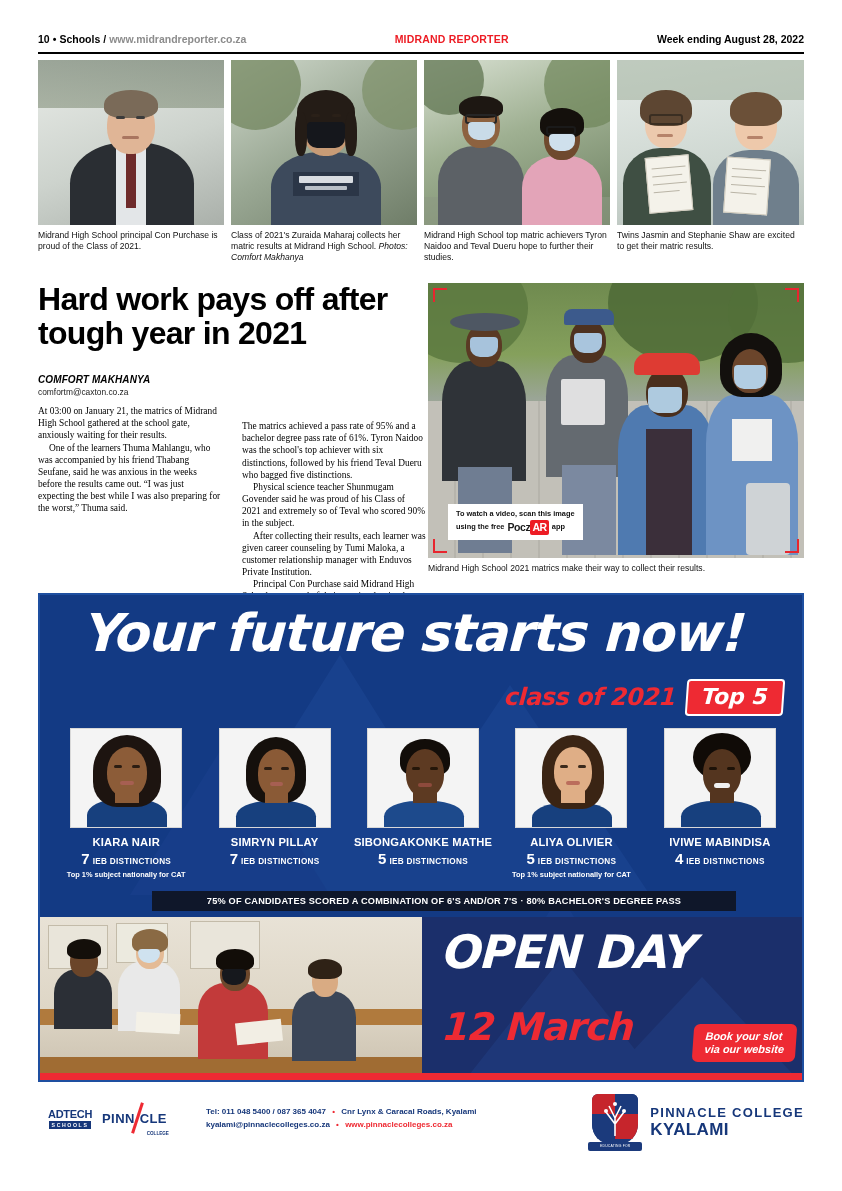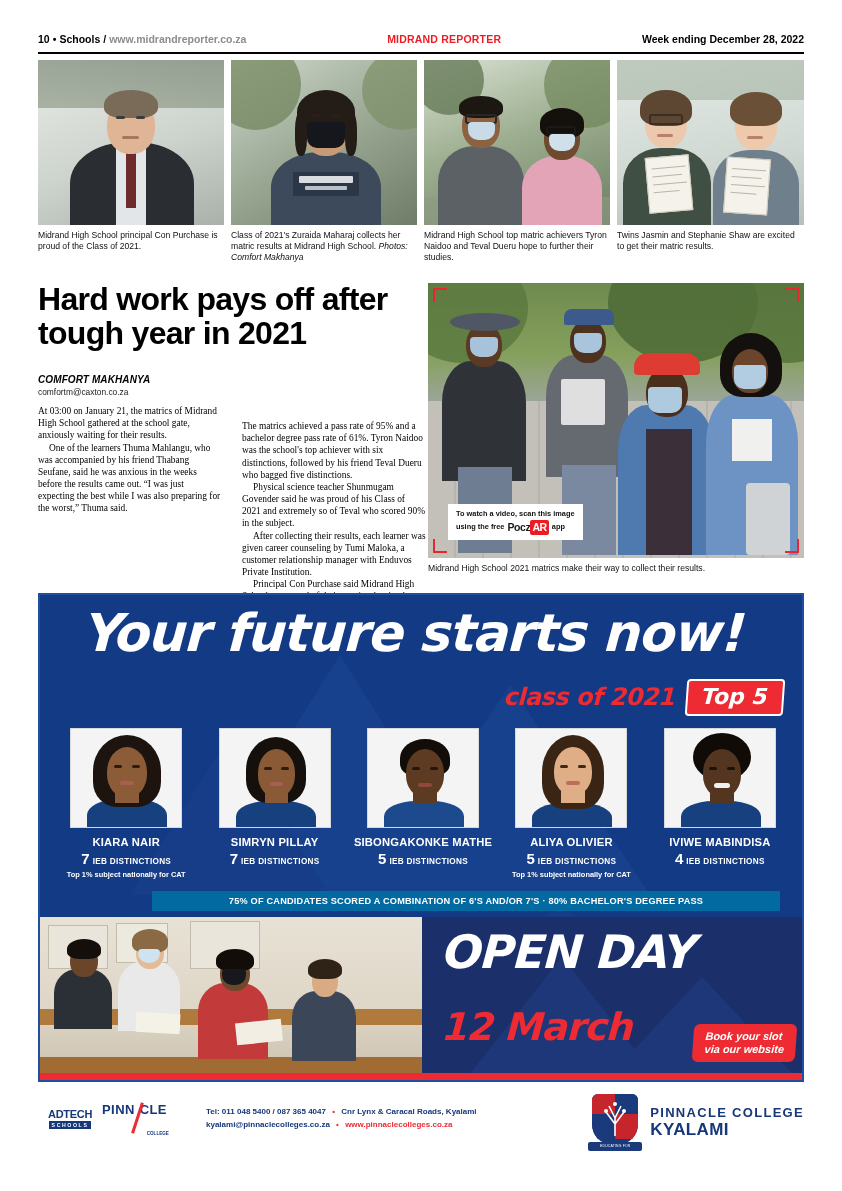--- a/index.html
+++ b/index.html
@@ -156,22 +156,22 @@
   .student-dist { margin-top: 2px; display: flex; align-items: baseline; gap: 3px; color: #fff; }
   .dist-num { font-size: 15px; font-weight: bold; }
   .dist-label { font-size: 8.2px; font-weight: bold; letter-spacing: .3px; }
   .student-note {
     margin-top: 3px; font-size: 7.4px; color: #ffffff; font-weight: bold; text-align: center;
     white-space: nowrap;
   }
   .student-note.hidden { visibility: hidden; }
 
   .ad-redbar {
-    position: absolute; left: 112px; top: 296px; width: 628px; height: 20px;
-    background: #0369a1; display: flex; align-items: center; justify-content: center;
+    position: absolute; left: 112px; top: 296px; width: 584px; height: 20px;
+    background: #0f172a; display: flex; align-items: center; justify-content: center;
     color: #fff; font-size: 9.2px; font-weight: bold; letter-spacing: .2px;
     white-space: nowrap;
   }
 
   .ad-bottom { position: absolute; left: 0; top: 322px; width: 766px; height: 167px; display: flex; }
   .ad-classroom {
     width: 382px; height: 167px; background: #d7cfc2; position: relative; overflow: hidden;
   }
   .ad-openday {
     width: 384px; height: 167px; background: #1b2f6b; position: relative; overflow: hidden;
@@ -205,21 +205,21 @@
   .adtech-logo { display: flex; flex-direction: column; align-items: center; }
   .adtech-top {
     font-size: 11px; font-weight: bold; color: #16377a; letter-spacing: -.3px;
     display: flex; align-items: center;
   }
   .adtech-bottom {
     font-size: 5.2px; font-weight: bold; color: #fff; background: #16377a;
     letter-spacing: 1.6px; padding: 1px 3px; margin-top: 1px;
   }
 
-  .pinnacle-small { display: flex; position: relative; }
+  .pinnacle-small { display: flex; align-items: center; position: relative; }
   .pin-word { font-size: 13px; font-weight: bold; color: #16377a; letter-spacing: .4px; }
   .pin-slash {
     width: 3px; height: 32px; background: #ee2a33; transform: rotate(18deg); margin: 0 1px;
   }
   .pin-sub {
     position: absolute; right: -2px; bottom: -2px; font-size: 4.6px; color: #16377a; font-weight: bold;
   }
 
   .footer-contact { position: absolute; left: 168px; top: 11px; font-size: 8px; line-height: 1.65; font-weight: bold; }
   .fc-line { color: #16377a; white-space: nowrap; }
@@ -250,21 +250,21 @@
 
   <div class="masthead">
     <div class="masthead-left">
       <span class="mh-page">10</span>
       <span class="mh-sep">•</span>
       <span class="mh-section">Schools</span>
       <span class="mh-slash">/</span>
       <span class="mh-url">www.midrandreporter.co.za</span>
     </div>
     <div class="masthead-center">MIDRAND REPORTER</div>
-    <div class="masthead-right">Week ending December 28, 2022</div>
+    <div class="masthead-right">Week ending August 28, 2022</div>
   </div>
   <div class="rule-top"></div>
 
   <div class="photostrip">
 
     <div class="ps-cell" style="left:0px; width:186px;">
       <div class="ps-img">
         <div class="scene">
           <div class="sky" style="background:linear-gradient(160deg,#e9ece8 0%,#cdd3cd 55%,#aab0aa 100%);"></div>
           <div style="position:absolute;left:0;top:0;width:100%;height:48px;background:linear-gradient(180deg,#5b6b57,#7d8a73);opacity:.55;"></div>

